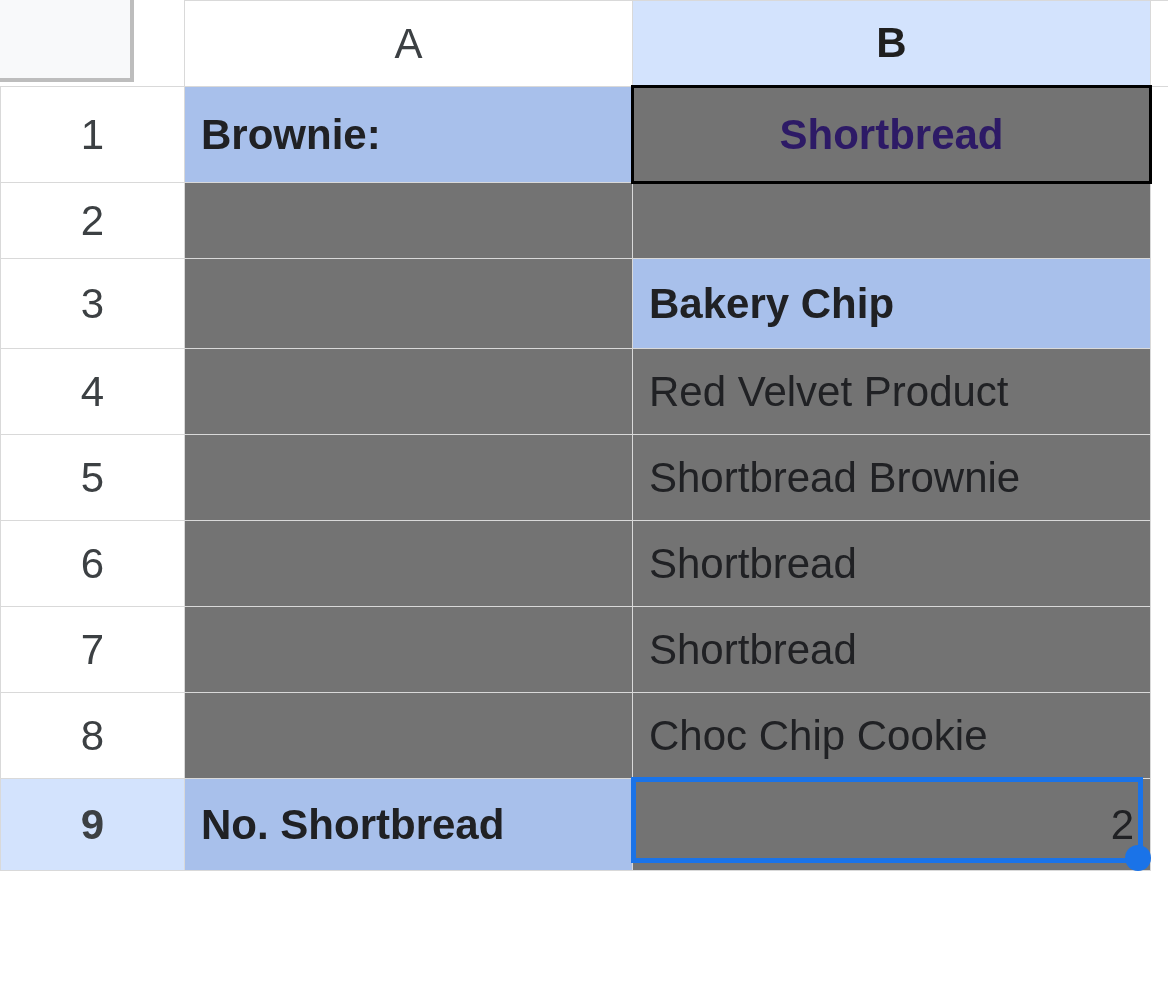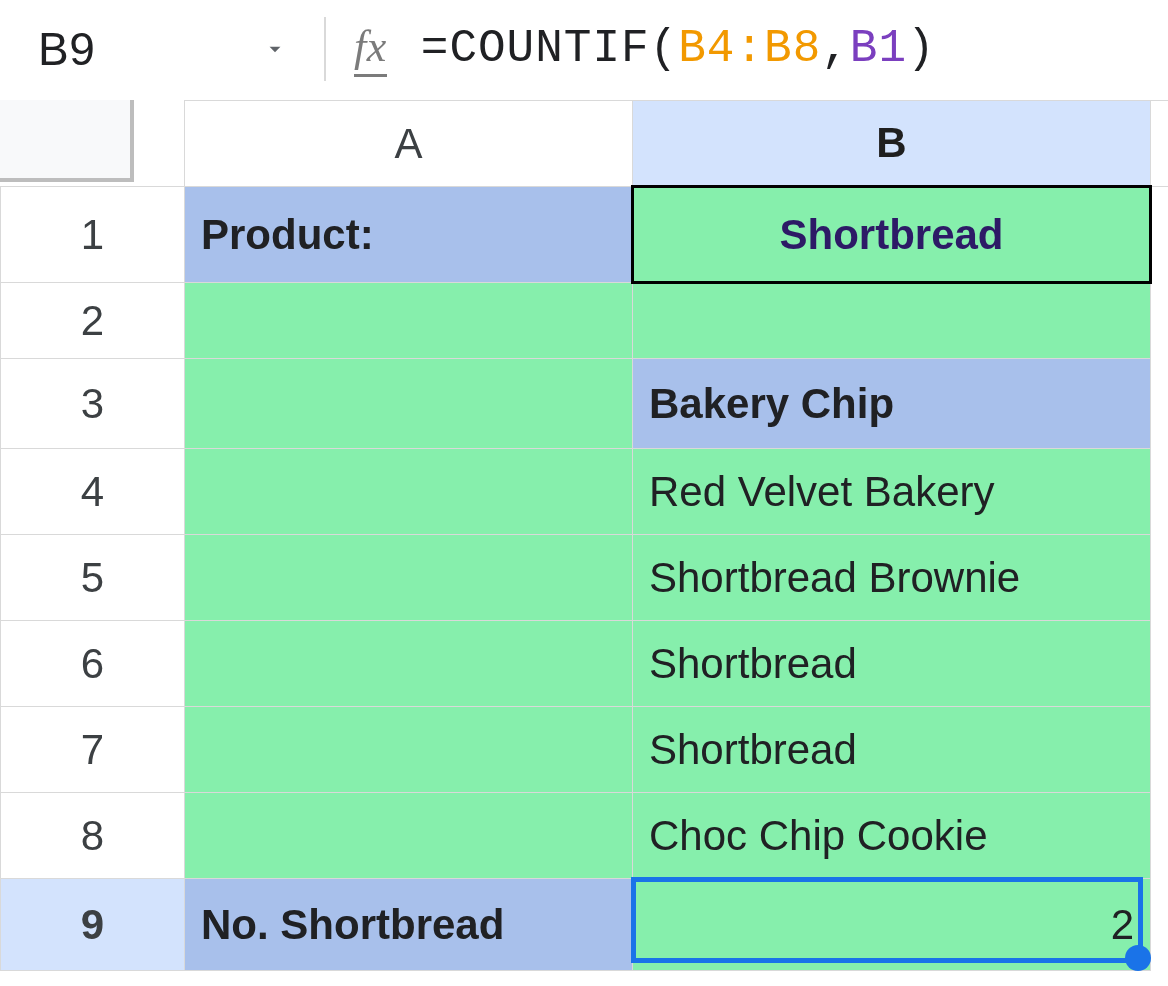--- a/index.html
+++ b/index.html
@@ -131,21 +131,21 @@
     font-weight: 700;
   }
 
   
   td.cell {
     border: 1px solid #d9d9d9;
     font-size: 42px;
     padding: 0 16px;
     text-align: left;
     color: #202124;
-    background: #86efac;
+    background: #737373;
     vertical-align: middle;
   }
   td.cell.right { text-align: right; }
   td.cell.bold { font-weight: 700; }
 
   
   tr.r1 td.cell, tr.r1 th.rowhdr { height: 96px; }
   tr.r2 td.cell, tr.r2 th.rowhdr { height: 76px; }
   tr.r3 td.cell, tr.r3 th.rowhdr { height: 90px; }
   tr.r4 td.cell, tr.r4 th.rowhdr { height: 86px; }
@@ -187,73 +187,60 @@
 
   .edge-col {
     border-left: 1px solid #d9d9d9;
   }
 </style>
 </head>
 <body>
 
 <div class="sheet-wrap">
 
-  <div class="formula-bar">
-    <div class="name-box">
-      <span>B9</span>
-      <span class="caret">
-        <svg width="26" height="26" viewBox="0 0 24 24">
-            <path fill="#5f6368" d="M7 10l5 5 5-5z"></path>
-          </svg>
-      </span>
-    </div>
-    <div class="divider"></div>
-    <span class="fx-label">fx</span>
-    <span class="formula-text"><span class="fn">=</span><span class="fn">COUNTIF</span><span class="punc">(</span><span class="arg1">B4:B8</span><span class="punc">,</span><span class="arg2">B1</span><span class="punc">)</span></span>
-  </div>
 
   <div class="grid" style="position:relative;">
     <div class="corner-box"></div>
     <table class="sheet">
       <colgroup>
         <col class="rowhdr">
           <col class="colA">
           <col class="colB">
           <col class="edge">
       </colgroup>
       <tbody>
           <tr class="col-headers">
         <th class="corner"></th>
         <th class="col-A">A</th>
         <th class="col-B">B</th>
         <th class="edge-col"></th>
       </tr>
 
       <tr class="r1">
         <th class="rowhdr">1</th>
-        <td class="cell hdrcell bold">Product:</td>
+        <td class="cell hdrcell bold">Brownie:</td>
         <td class="cell b1cell">Shortbread</td>
         <td class="edge-col"></td>
       </tr>
       <tr class="r2">
         <th class="rowhdr">2</th>
         <td class="cell"></td>
         <td class="cell"></td>
         <td class="edge-col"></td>
       </tr>
       <tr class="r3">
         <th class="rowhdr">3</th>
         <td class="cell"></td>
         <td class="cell hdrcell bold">Bakery Chip</td>
         <td class="edge-col"></td>
       </tr>
       <tr class="r4">
         <th class="rowhdr">4</th>
         <td class="cell"></td>
-        <td class="cell">Red Velvet Bakery</td>
+        <td class="cell">Red Velvet Product</td>
         <td class="edge-col"></td>
       </tr>
       <tr class="r5">
         <th class="rowhdr">5</th>
         <td class="cell"></td>
         <td class="cell">Shortbread Brownie</td>
         <td class="edge-col"></td>
       </tr>
       <tr class="r6">
         <th class="rowhdr">6</th>

